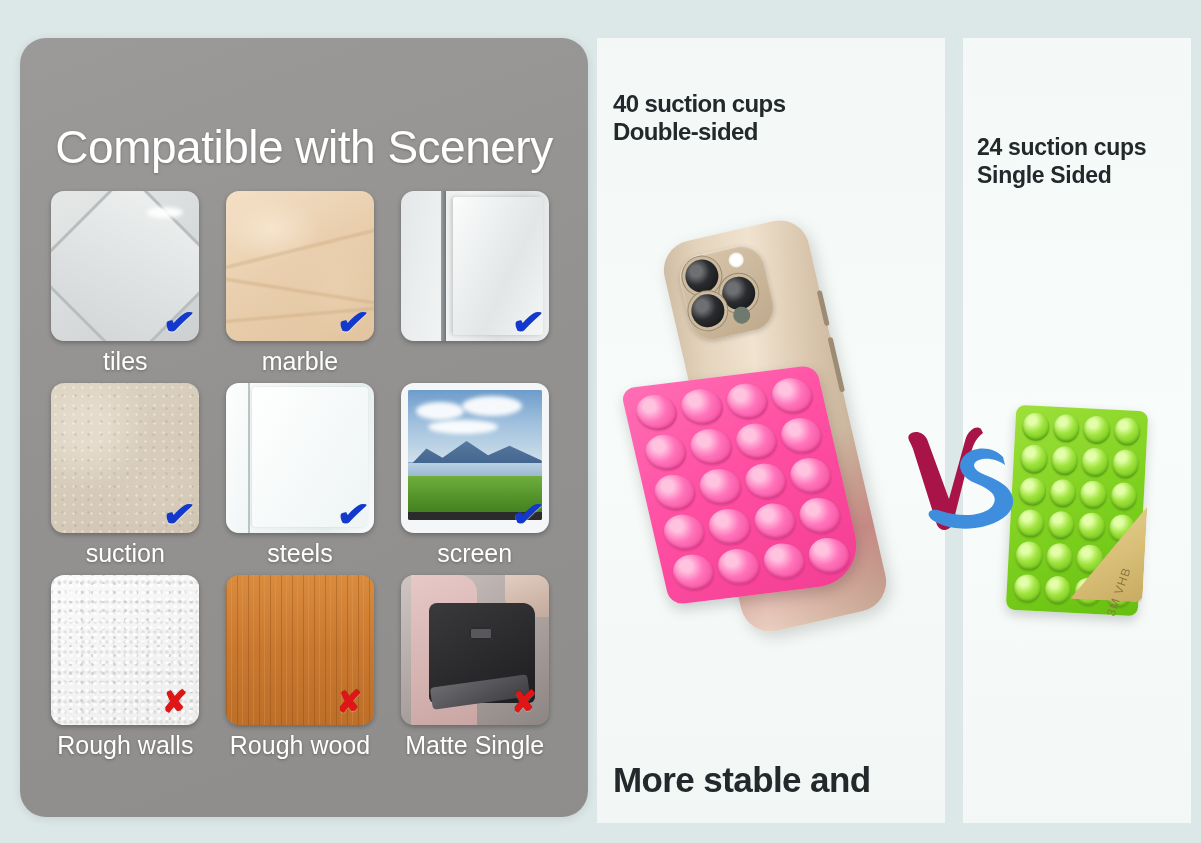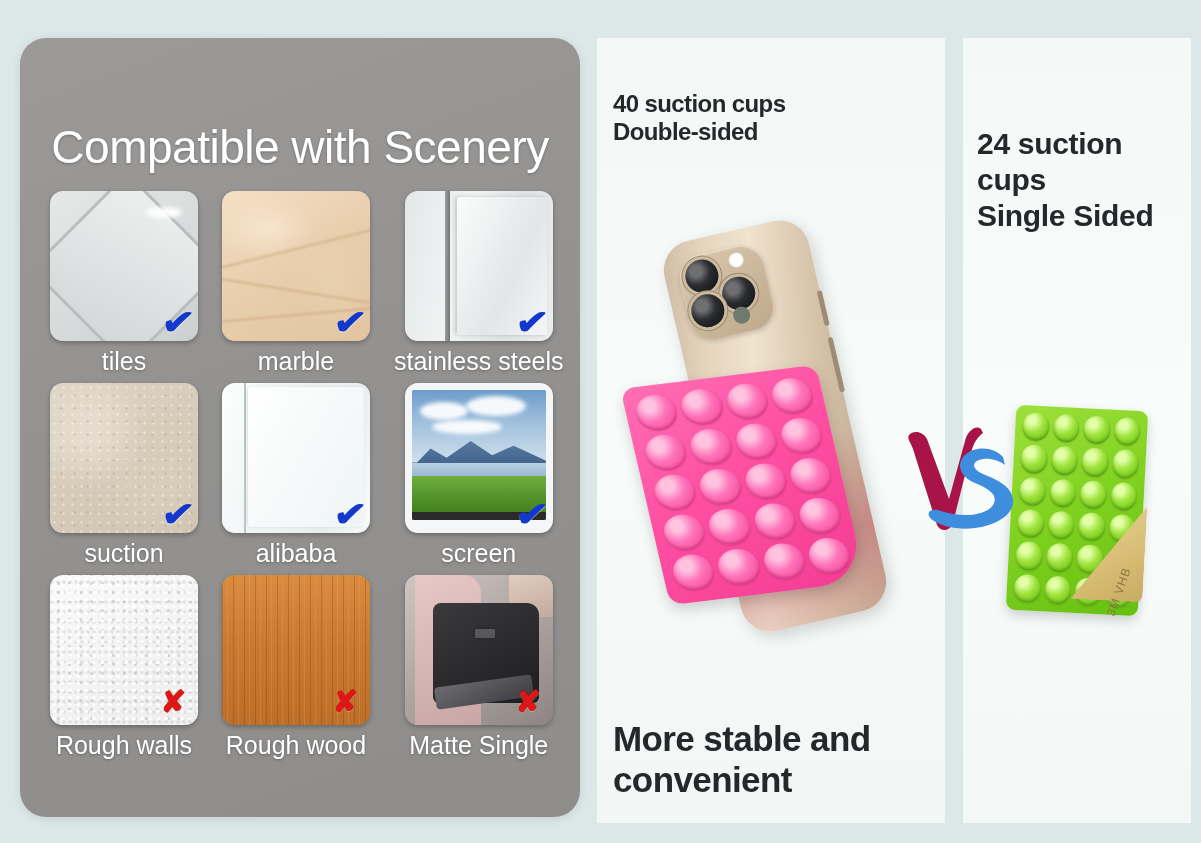--- a/index.html
+++ b/index.html
@@ -11,20 +11,21 @@
   }
   .stage{position:absolute;inset:0;}
 
   
   .left-card{
     position:absolute;left:20px;top:38px;width:560px;height:779px;
     background:linear-gradient(160deg,#9b9a99 0%,#939291 45%,#8e8d8c 100%);
     border-radius:26px;
     box-shadow:0 2px 10px rgba(0,0,0,.10);
     overflow:hidden;
+    padding-left:8px;
   }
   .left-title{
     position:absolute;left:0;right:0;top:82px;
     text-align:center;color:#ffffff;
     font-size:46px;font-weight:400;letter-spacing:-.5px;
     text-shadow:0 1px 3px rgba(0,0,0,.25);
     white-space:nowrap;
   }
   .grid{
     position:absolute;left:30px;top:153px;width:500px;
@@ -188,22 +189,22 @@
     font-size:32px;color:rgba(120,126,128,.62);letter-spacing:.4px;white-space:nowrap;
     text-shadow:0 1px 0 rgba(255,255,255,.35);pointer-events:none;z-index:40;
   }
 
   
   .right-panel{
     position:absolute;left:963px;top:38px;width:228px;height:785px;
     background:linear-gradient(180deg,#f4f9f8 0%,#f8fcfb 50%,#f3f8f7 100%);
     overflow:hidden;
   }
-  .right-head{position:absolute;left:14px;top:88px;right:6px;
-    font-size:30px;font-weight:700;color:#23282a;line-height:1.2;letter-spacing:-.3px;}
+  .right-head{position:absolute;left:14px;top:96px;right:6px;
+    font-size:23px;font-weight:700;color:#23282a;line-height:1.2;letter-spacing:-.3px;}
 
   .pad-green{position:absolute;left:48px;top:370px;width:132px;height:205px;
     transform:rotate(3deg);}
   .pad-green .gbase{position:absolute;inset:0;border-radius:9px;
     background:linear-gradient(150deg,#9ee03a 0%,#7fd11f 50%,#66bf10 100%);
     box-shadow:0 5px 12px rgba(0,0,0,.18);}
   .gcupgrid{position:absolute;left:7px;top:7px;right:7px;bottom:8px;
     display:grid;grid-template-columns:repeat(4,1fr);grid-template-rows:repeat(6,1fr);gap:4px;}
   .gcup{border-radius:50%;
     background:radial-gradient(circle at 35% 28%,#e2ffa8 0 15%,#9ee33c 45%,#5fb80d 100%);
@@ -249,38 +250,37 @@
         </div>
         <div class="cap">marble</div>
       </div>
 
       <div class="cell">
         <div class="swatch sw-steel">
           <div class="seam"></div>
           <div class="door"></div>
           <div class="mark ok">✔</div>
         </div>
-        <div class="cap">stainless steels</div>
       </div>
 
       <div class="cell">
         <div class="swatch sw-ceramic">
           <div class="spk"></div>
           <div class="mark ok">✔</div>
         </div>
         <div class="cap">suction</div>
       </div>
 
       <div class="cell">
         <div class="swatch sw-glass">
           <div class="edge"></div>
           <div class="pane"></div>
           <div class="mark ok">✔</div>
         </div>
-        <div class="cap">alibaba</div>
+        <div class="cap">steels</div>
       </div>
 
       <div class="cell">
         <div class="swatch sw-screen">
           <div class="scr">
             <div class="sky"></div>
             <div class="cl" style="left:8px;top:12px;width:48px;height:18px"></div>
             <div class="cl" style="left:54px;top:6px;width:60px;height:20px"></div>
             <div class="cl" style="left:20px;top:30px;width:70px;height:14px"></div>
             <div class="mtn"></div>
@@ -365,21 +365,20 @@
           <div class="cup"></div>
           <div class="cup"></div>
           <div class="cup"></div>
           <div class="cup"></div>
         </div>
       </div>
     </div>
 
     <div class="mid-foot">
       <div>More stable and</div>
-      <div>convenient</div>
     </div>
   </div>
 
   <div class="right-panel">
     <div class="right-head">
       <div>24 suction cups</div>
       <div>Single Sided</div>
     </div>
 
     <div class="pad-green">

